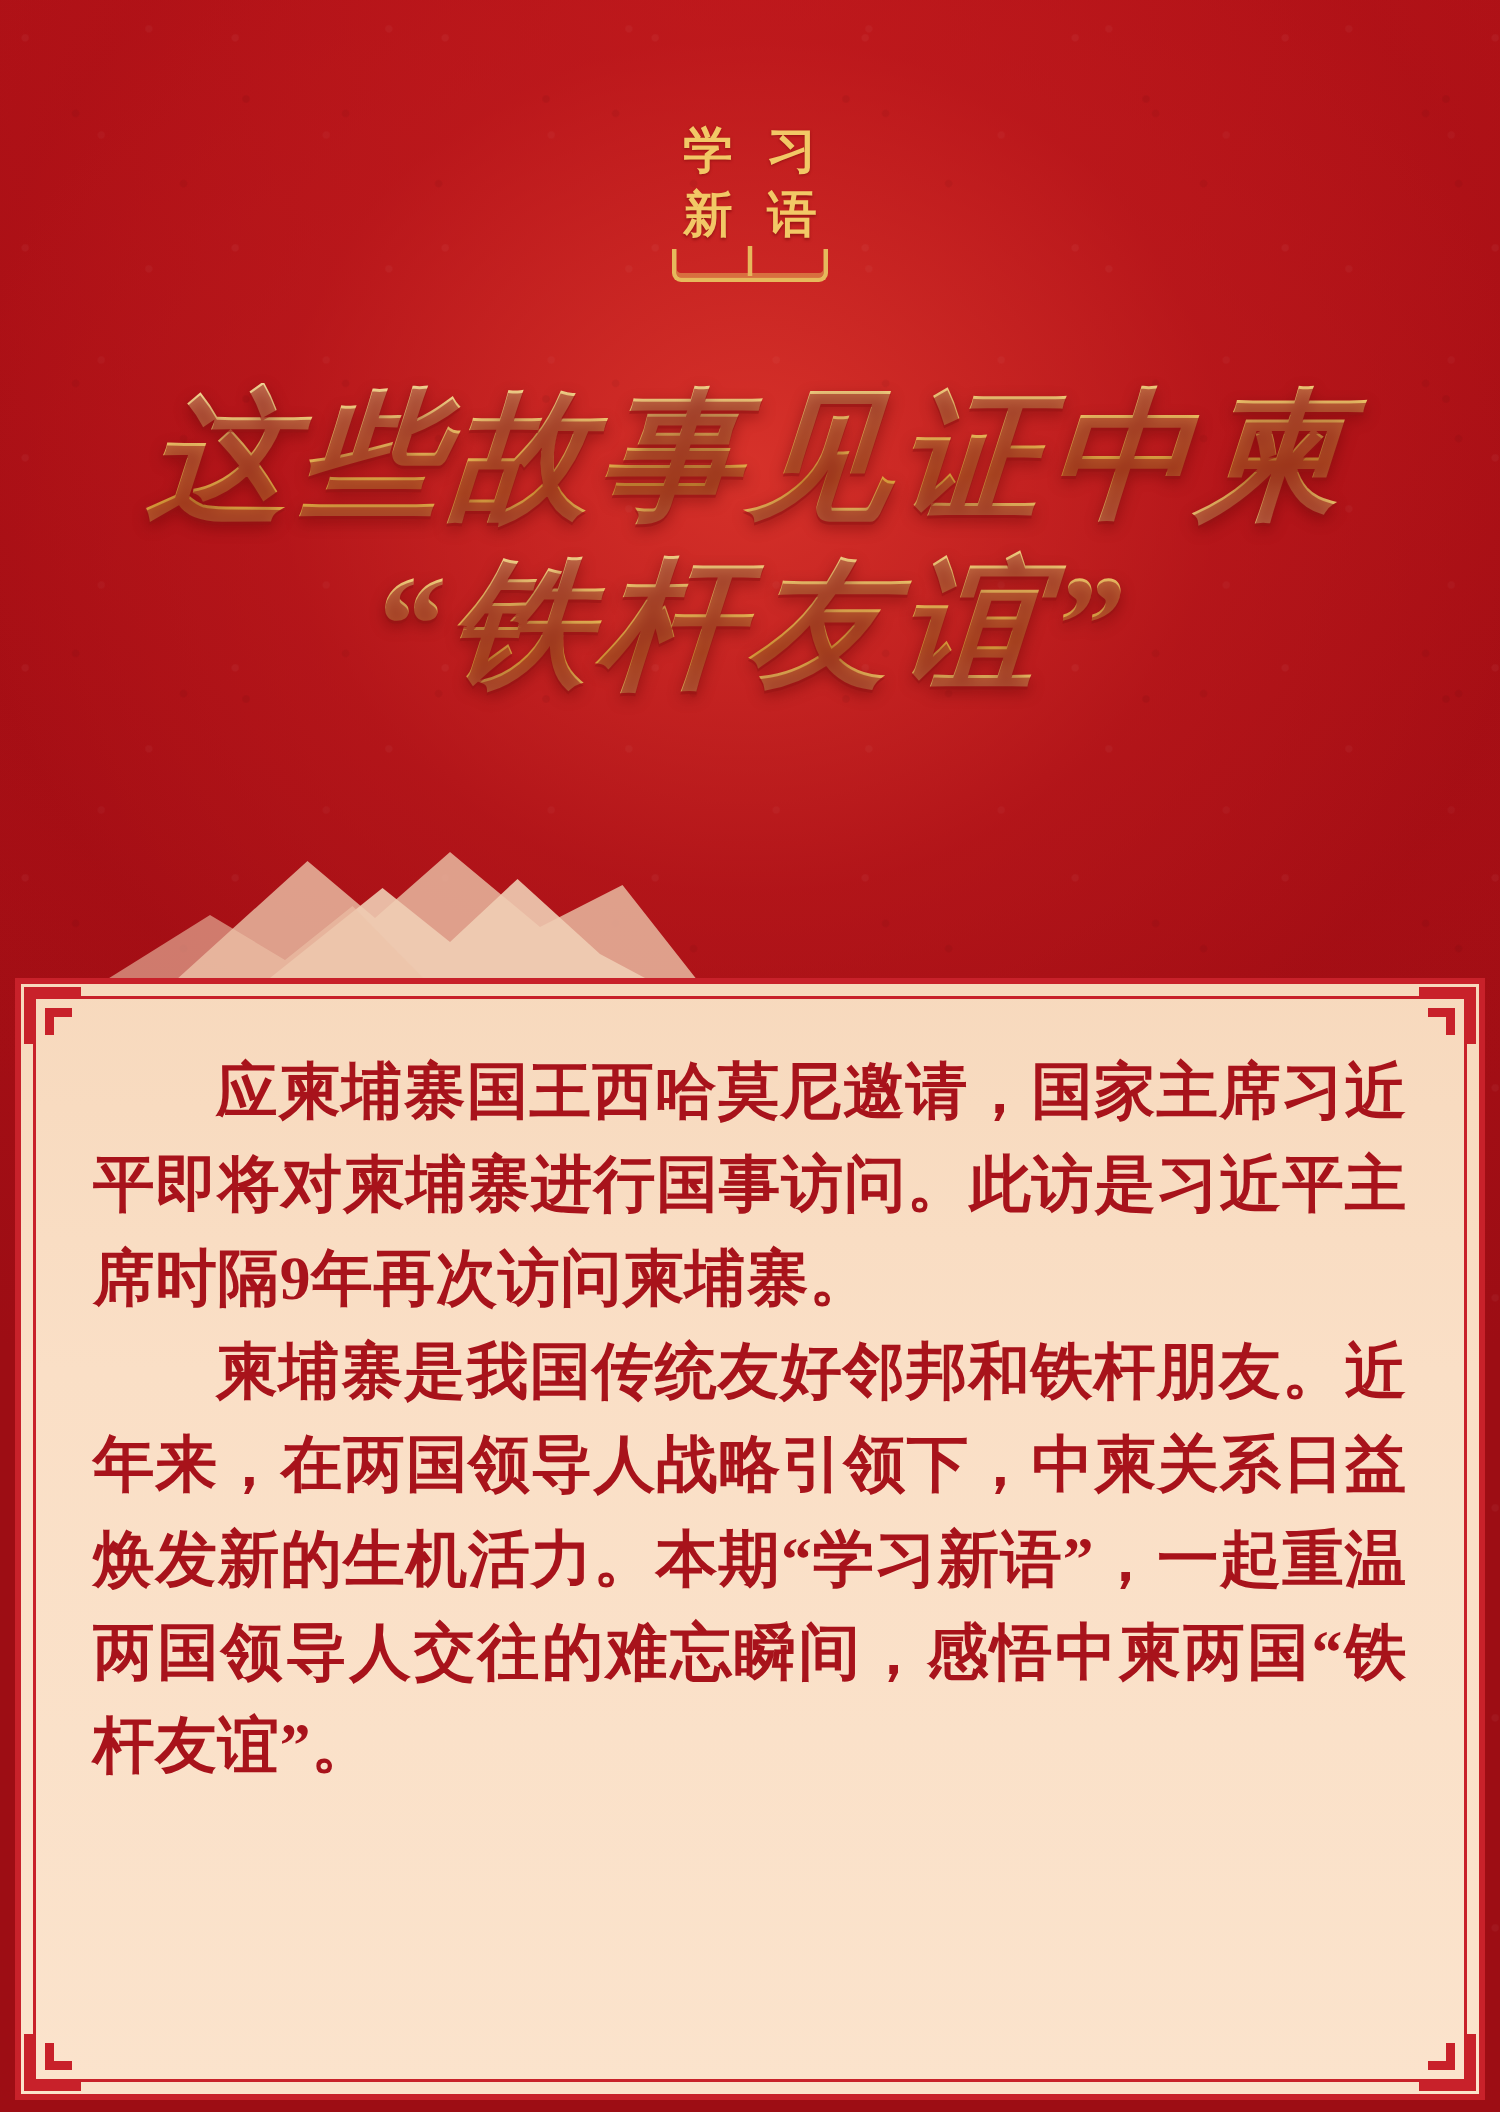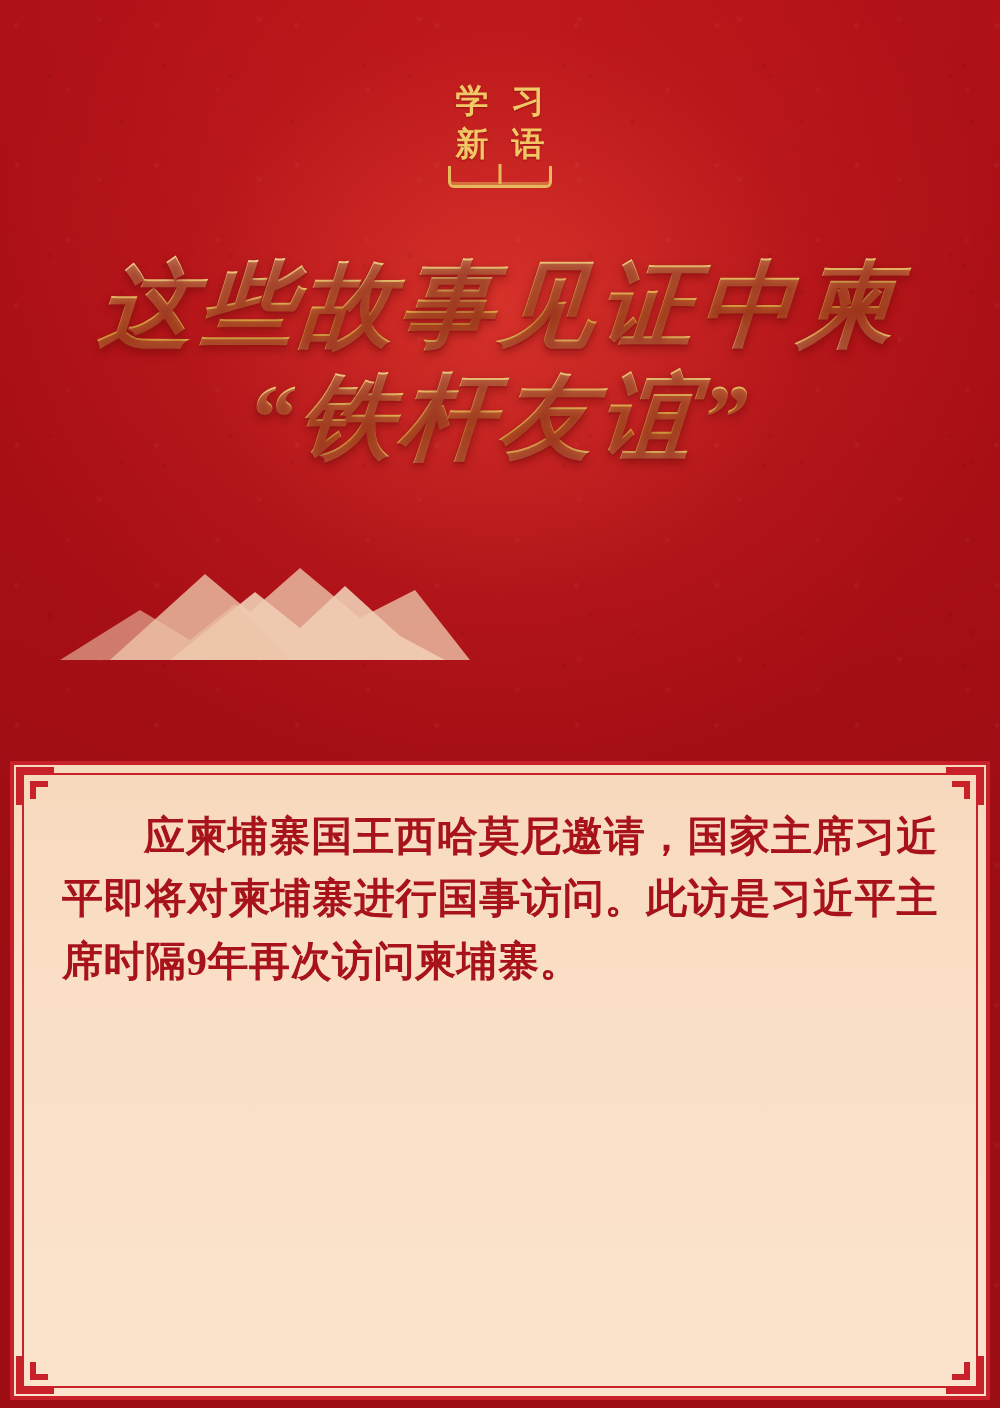--- a/index.html
+++ b/index.html
@@ -143,21 +143,21 @@
     width: 1000px;
     height: 120px;
   }
 
   
   .panel {
     position: absolute;
     left: 10px;
     bottom: 8px;
     width: 980px;
-    height: 639px;
+    height: 748px;
     background: linear-gradient(180deg, #f7d9bd 0%, #fadfc6 35%, #fbe3cc 100%);
     box-sizing: border-box;
   }
   .panel-border-outer {
     position: absolute;
     inset: 0;
     border: 4px solid #c8212a;
     box-sizing: border-box;
   }
   .panel-border-inner {
@@ -252,15 +252,16 @@
     </div>
     <div class="corner br">
       <svg width="56" height="56" viewBox="0 0 56 56" xmlns="http://www.w3.org/2000/svg" aria-hidden="true">
         <path d="M2 2 H40 V10 H10 V40 H2 Z" fill="#c8212a"></path>
         <path d="M16 16 H34 V22 H22 V34 H16 Z" fill="#c8212a"></path>
       </svg>
     </div>
 
     <div class="panel-text">
       <p>应柬埔寨国王西哈莫尼邀请，国家主席习近平即将对柬埔寨进行国事访问。此访是习近平主席时隔9年再次访问柬埔寨。</p>
+      <p>柬埔寨是我国传统友好邻邦和铁杆朋友。近年来，在两国领导人战略引领下，中柬关系日益焕发新的生机活力。本期“学习新语”，一起重温两国领导人交往的难忘瞬间，感悟中柬两国“铁杆友谊”。</p>
     </div>
   </div>
 </div>
 
 </body></html>

